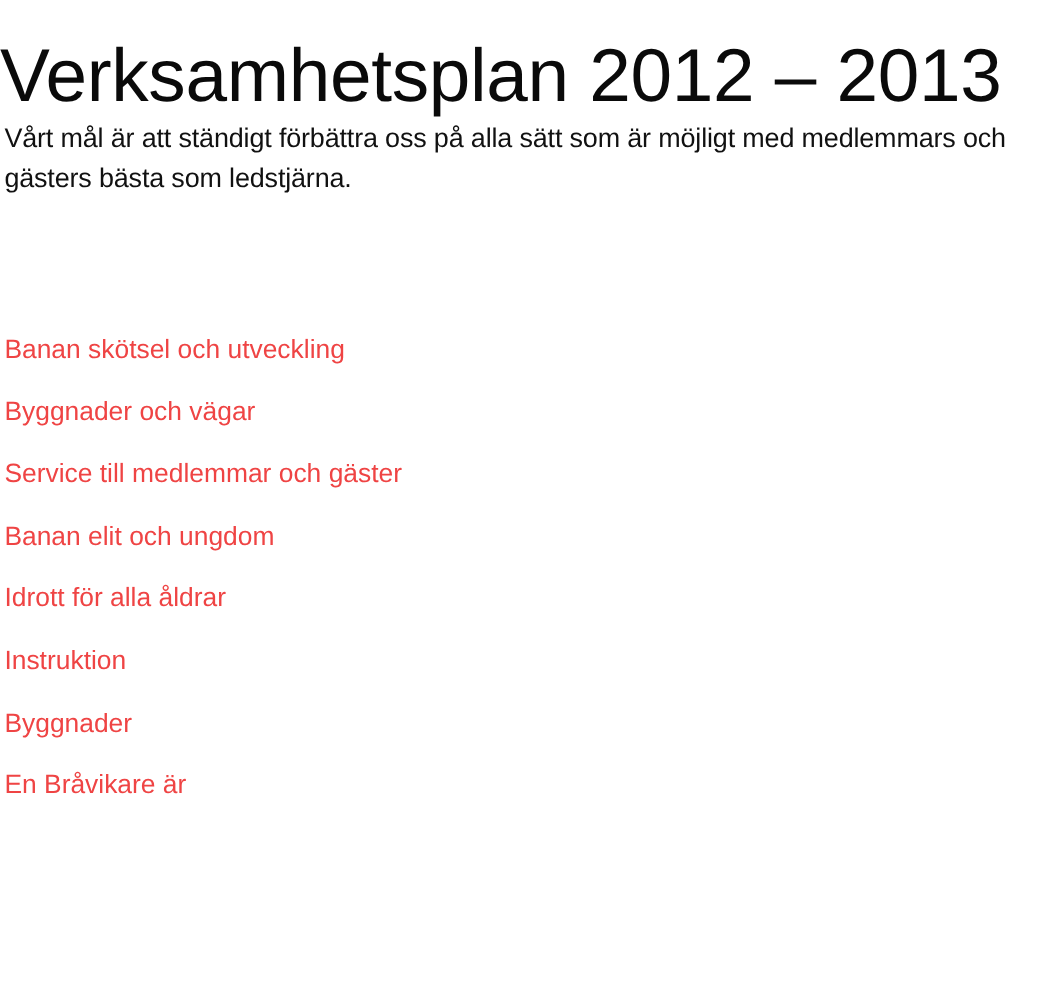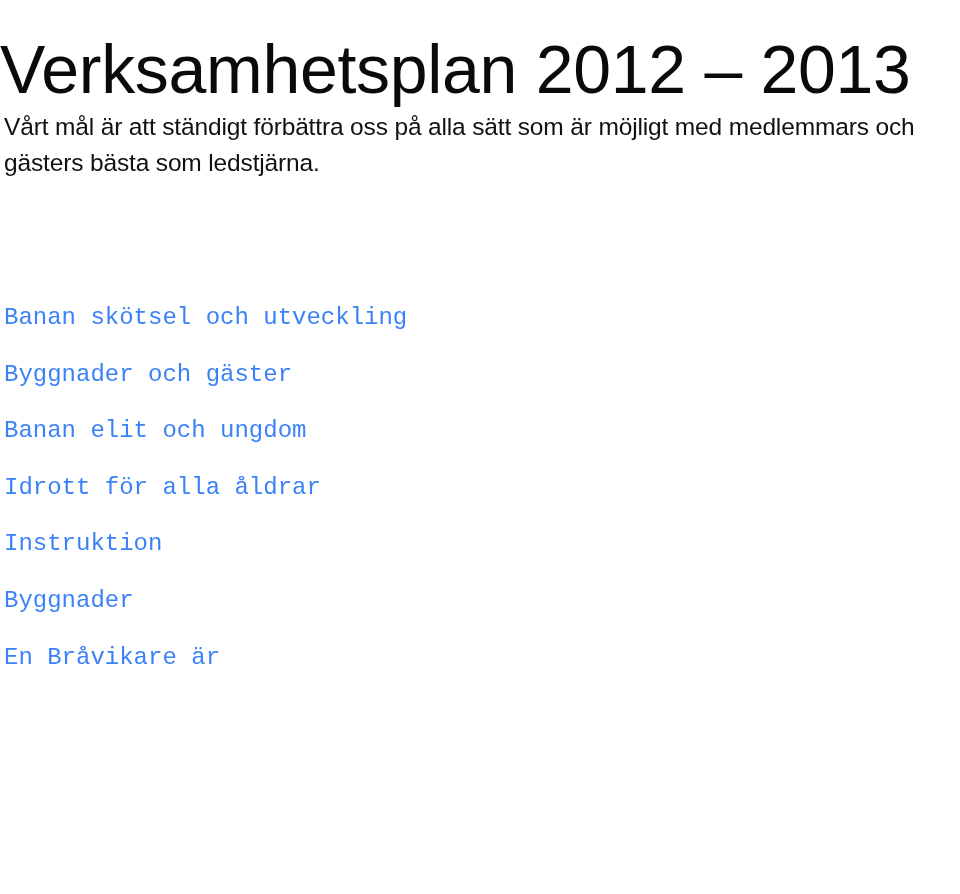--- a/index.html
+++ b/index.html
@@ -73,44 +73,44 @@
   .contents-list {
     list-style: none;
     margin: 0;
     padding: 0;
   }
 
   .contents-item {
     font-size: 24px;
     line-height: 30px;
     font-weight: 400;
-    color: #3b82f6;
+    color: #ef4444;
     margin: 0 0 26.6px 0;
     white-space: nowrap;
-    font-family: Liberation Mono, monospace;
   }
 
   .contents-item:last-child {
     margin-bottom: 0;
   }
 </style>
 </head>
 <body>
 
 <div class="page">
 
   <h1 class="doc-title">Verksamhetsplan 2012 – 2013</h1>
 
   <p class="mission">Vårt mål är att ständigt förbättra oss på alla sätt som är möjligt med medlemmars och gästers bästa som ledstjärna.</p>
 
   <div class="contents">
 
     <ul class="contents-list">
       <li class="contents-item">Banan skötsel och utveckling</li>
-      <li class="contents-item">Byggnader och gäster</li>
+      <li class="contents-item">Byggnader och vägar</li>
+      <li class="contents-item">Service till medlemmar och gäster</li>
       <li class="contents-item">Banan elit och ungdom</li>
       <li class="contents-item">Idrott för alla åldrar</li>
       <li class="contents-item">Instruktion</li>
       <li class="contents-item">Byggnader</li>
       <li class="contents-item">En Bråvikare är</li>
     </ul>
   </div>
 
 </div>
 

